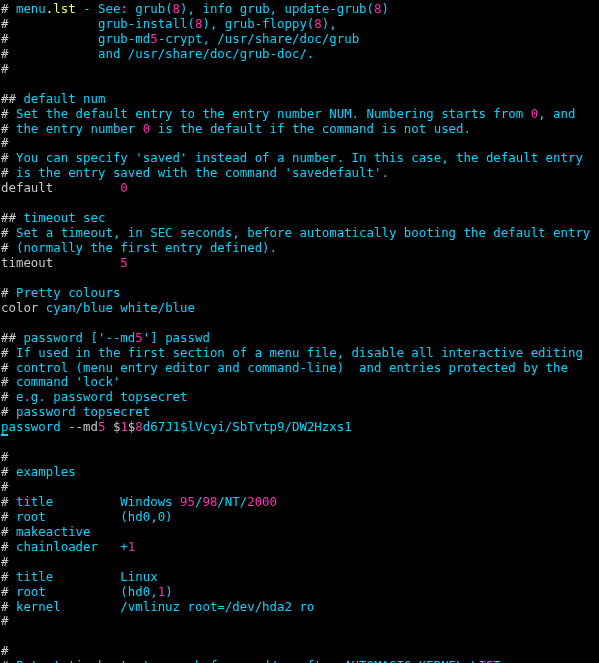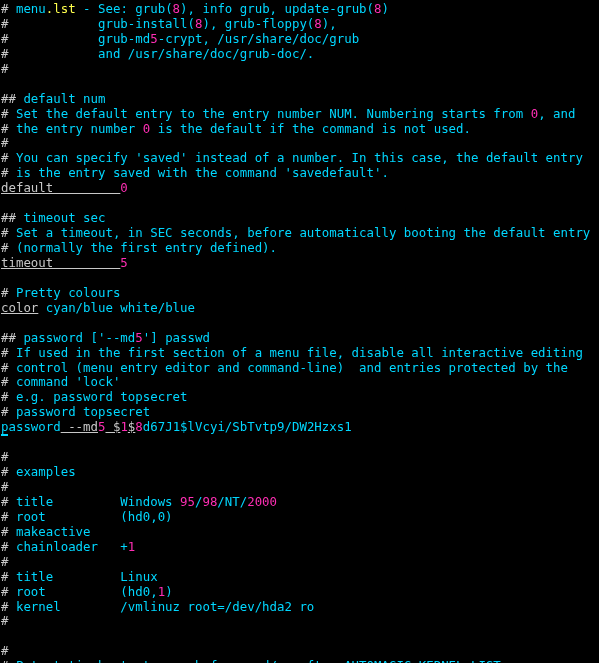--- a/index.html
+++ b/index.html
@@ -27,21 +27,21 @@
     font-smooth: never;
   }
   .line {
     height: 14.95px;
     white-space: pre;
     display: block;
   }
   .c-comment  { color: #00d7ff; }   
   .c-hash     { color: #c8c8c8; }   
   .c-num      { color: #ff2eb4; }   
-  .c-kw       { color: #c8c8c8; text-decoration: underline; }   
+  .c-kw       { color: #c8c8c8; }   
   .c-str      { color: #ffff4d; }
   .cursor {
     border-bottom: 2px solid #00d7ff;
   }
 </style>
 </head>
 <body>
 
 <div id="terminal"><div class="line"><span class="c-hash">#</span><span class="c-comment"> </span><span class="c-comment">menu</span><span class="c-str">.lst</span><span class="c-comment"> - See: grub(</span><span class="c-num">8</span><span class="c-comment">), info grub, update-grub(</span><span class="c-num">8</span><span class="c-comment">)</span></div><div class="line"><span class="c-hash">#</span><span class="c-comment">            grub-install(</span><span class="c-num">8</span><span class="c-comment">), grub-floppy(</span><span class="c-num">8</span><span class="c-comment">),</span></div><div class="line"><span class="c-hash">#</span><span class="c-comment">            grub-md</span><span class="c-num">5</span><span class="c-comment">-crypt, /usr/share/doc/grub</span></div><div class="line"><span class="c-hash">#</span><span class="c-comment">            and /usr/share/doc/grub-doc/.</span></div><div class="line"><span class="c-hash">#</span></div><div class="line">&nbsp;</div><div class="line"><span class="c-hash">##</span><span class="c-comment"> default num</span></div><div class="line"><span class="c-hash">#</span><span class="c-comment"> Set the default entry to the entry number NUM. Numbering starts from </span><span class="c-num">0</span><span class="c-comment">, and</span></div><div class="line"><span class="c-hash">#</span><span class="c-comment"> the entry number </span><span class="c-num">0</span><span class="c-comment"> is the default if the command is not used.</span></div><div class="line"><span class="c-hash">#</span></div><div class="line"><span class="c-hash">#</span><span class="c-comment"> You can specify 'saved' instead of a number. In this case, the default entry</span></div><div class="line"><span class="c-hash">#</span><span class="c-comment"> is the entry saved with the command 'savedefault'.</span></div><div class="line"><span class="c-kw">default         </span><span class="c-num">0</span></div><div class="line">&nbsp;</div><div class="line"><span class="c-hash">##</span><span class="c-comment"> timeout sec</span></div><div class="line"><span class="c-hash">#</span><span class="c-comment"> Set a timeout, in SEC seconds, before automatically booting the default entry</span></div><div class="line"><span class="c-hash">#</span><span class="c-comment"> (normally the first entry defined).</span></div><div class="line"><span class="c-kw">timeout         </span><span class="c-num">5</span></div><div class="line">&nbsp;</div><div class="line"><span class="c-hash">#</span><span class="c-comment"> Pretty colours</span></div><div class="line"><span class="c-kw">color</span><span class="c-comment"> cyan/blue white/blue</span></div><div class="line">&nbsp;</div><div class="line"><span class="c-hash">##</span><span class="c-comment"> password ['--md</span><span class="c-num">5</span><span class="c-comment">'] passwd</span></div><div class="line"><span class="c-hash">#</span><span class="c-comment"> If used in the first section of a menu file, disable all interactive editing</span></div><div class="line"><span class="c-hash">#</span><span class="c-comment"> control (menu entry editor and command-line)  and entries protected by the</span></div><div class="line"><span class="c-hash">#</span><span class="c-comment"> command 'lock'</span></div><div class="line"><span class="c-hash">#</span><span class="c-comment"> e.g. password topsecret</span></div><div class="line"><span class="c-hash">#</span><span class="c-comment"> password topsecret</span></div><div class="line"><span class="c-comment cursor">p</span><span class="c-comment">assword</span><span class="c-kw"> --md</span><span class="c-num">5</span><span class="c-kw"> $</span><span class="c-num">1</span><span class="c-kw">$</span><span class="c-num">8</span><span class="c-comment">d67J1$lVcyi/SbTvtp9/DW2Hzxs1</span></div><div class="line">&nbsp;</div><div class="line"><span class="c-hash">#</span></div><div class="line"><span class="c-hash">#</span><span class="c-comment"> examples</span></div><div class="line"><span class="c-hash">#</span></div><div class="line"><span class="c-hash">#</span><span class="c-comment"> title         Windows </span><span class="c-num">95</span><span class="c-comment">/</span><span class="c-num">98</span><span class="c-comment">/NT/</span><span class="c-num">2000</span></div><div class="line"><span class="c-hash">#</span><span class="c-comment"> root          (hd0,0)</span></div><div class="line"><span class="c-hash">#</span><span class="c-comment"> makeactive</span></div><div class="line"><span class="c-hash">#</span><span class="c-comment"> chainloader   +</span><span class="c-num">1</span></div><div class="line"><span class="c-hash">#</span></div><div class="line"><span class="c-hash">#</span><span class="c-comment"> title         Linux</span></div><div class="line"><span class="c-hash">#</span><span class="c-comment"> root          (hd0,</span><span class="c-num">1</span><span class="c-comment">)</span></div><div class="line"><span class="c-hash">#</span><span class="c-comment"> kernel        /vmlinuz root=/dev/hda2 ro</span></div><div class="line"><span class="c-hash">#</span></div><div class="line">&nbsp;</div><div class="line"><span class="c-hash">#</span></div><div class="line"><span class="c-hash">#</span><span class="c-comment"> Put static boot stanzas before and/or after AUTOMAGIC KERNEL LIST</span></div></div>
 

